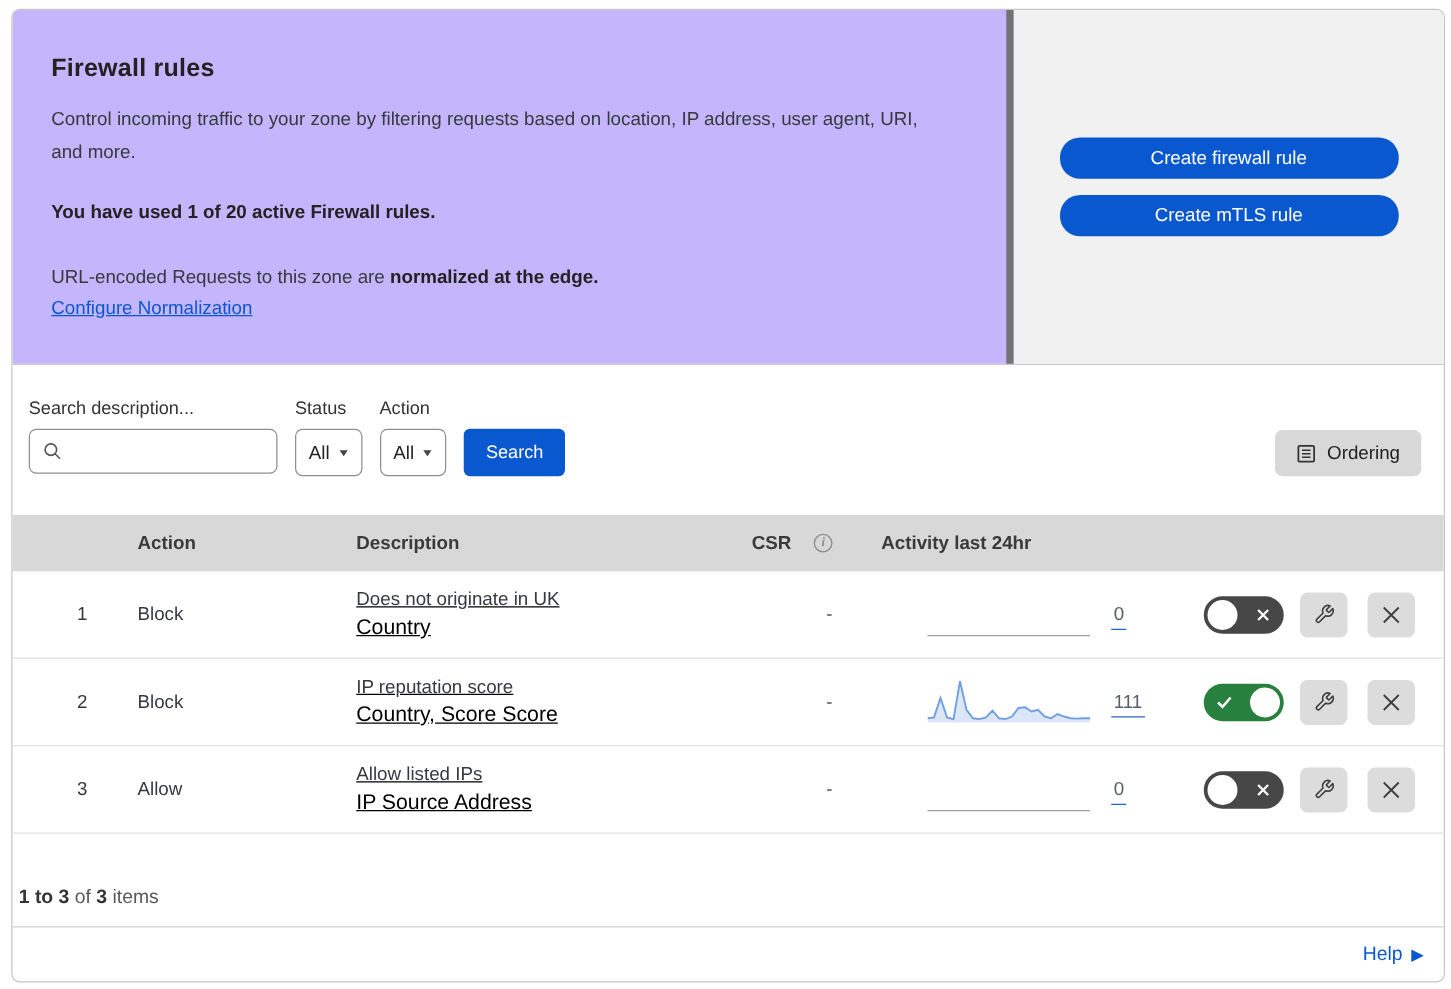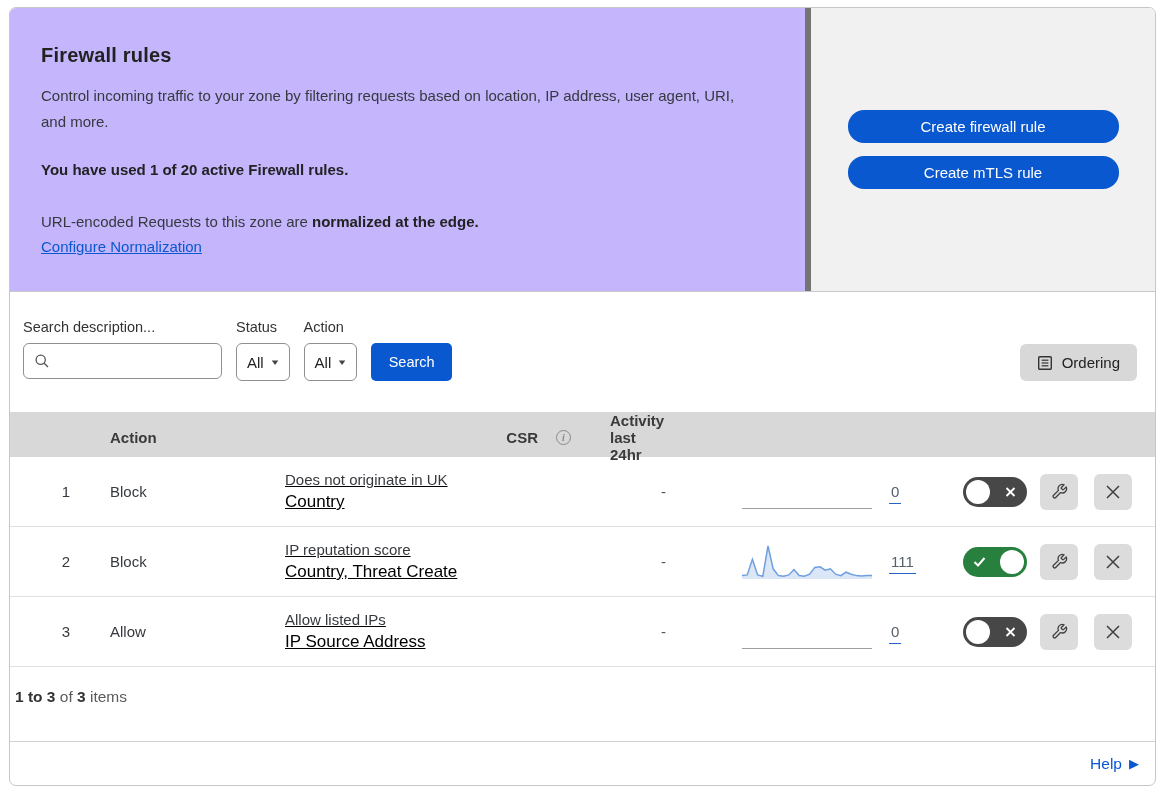--- a/index.html
+++ b/index.html
@@ -64,21 +64,21 @@
   .toggle.on{ background:#27803e; }
   .knob{ position:absolute; top:3px; width:24px; height:24px; background:#fff; border-radius:50%; }
   .toggle.off .knob{ left:3px; }
   .toggle.on .knob{ right:3px; }
   .mark{ position:absolute; top:50%; transform:translateY(-50%); display:none; }
   .toggle.off .mark-x{ display:block; right:11px; }
   .toggle.on .mark-check{ display:block; left:10px; }
   .icon-btn{ width:38px; height:36px; background:#dcdcdc; border:none; border-radius:6px; display:flex; align-items:center; justify-content:center; cursor:pointer; flex:none; }
   .icon-btn + .icon-btn{ margin-left:3px; }
   
-  .pagination{ height:75px; flex:none; display:flex; align-items:center; padding:0 0 14px 5px; border-bottom:1px solid #d2d2d2; }
+  .pagination{ height:75px; flex:none; display:flex; align-items:flex-end; padding:0 0 14px 5px; border-bottom:1px solid #d2d2d2; }
   .pagination span{ font-size:15.5px; color:#5a5a5a; }
   .pagination b{ color:#333; }
   .help-row{ flex:1; display:flex; align-items:center; justify-content:flex-end; padding-right:16px; }
   .help-link{ color:#0a58d0; font-size:15.5px; text-decoration:none; cursor:pointer; display:flex; align-items:center; gap:7px; }
   .help-arrow{ font-size:13px; }
 </style>
 </head>
 <body>
 
 <div class="page-card">
@@ -131,20 +131,21 @@
           <line x1="4.6" y1="8" x2="11.4" y2="8" stroke="#333" stroke-width="1.2"></line>
           <line x1="4.6" y1="10.8" x2="11.4" y2="10.8" stroke="#333" stroke-width="1.2"></line>
         </svg>
       <span>Ordering</span>
     </button>
   </div>
 
   <div class="thead row-grid">
     <div></div>
     <div class="col-action">Action</div>
+    <div class="col-desc">Description</div>
     <div class="col-csr">
         <span>CSR</span>
         <span class="info-icon">i</span>
       </div>
     <div class="col-activity">Activity last 24hr</div>
     <div></div>
     <div></div>
   </div>
 
   <div class="trow row-grid">
@@ -178,21 +179,21 @@
           </svg>
         </button>
     </div>
   </div>
 
   <div class="trow row-grid">
     <div class="cell-num">2</div>
     <div class="cell-action">Block</div>
     <div class="cell-desc">
       <div class="desc-main">IP reputation score</div>
-      <div class="desc-sub">Country, Threat Create</div>
+      <div class="desc-sub">Country, Score Score</div>
     </div>
     <div class="cell-csr">-</div>
     <div class="cell-spark"><svg width="130" height="42">
           <polygon points="0.0,36.6 5.2,35.9 10.4,20.3 15.6,35.9 20.8,37.3 26.0,7.0 31.2,29.8 36.4,36.6 41.6,37.3 46.8,35.9 52.0,30.5 57.2,36.6 62.4,37.3 67.6,35.2 72.8,28.4 78.0,27.8 83.2,31.2 88.4,29.8 93.6,35.2 98.8,36.6 104.0,33.2 109.2,35.2 114.4,36.6 119.6,36.9 124.8,36.6 130.0,36.6 130,40 0,40" fill="#dbe6f6"></polygon>
           <polyline points="0.0,36.6 5.2,35.9 10.4,20.3 15.6,35.9 20.8,37.3 26.0,7.0 31.2,29.8 36.4,36.6 41.6,37.3 46.8,35.9 52.0,30.5 57.2,36.6 62.4,37.3 67.6,35.2 72.8,28.4 78.0,27.8 83.2,31.2 88.4,29.8 93.6,35.2 98.8,36.6 104.0,33.2 109.2,35.2 114.4,36.6 119.6,36.9 124.8,36.6 130.0,36.6" fill="none" stroke="#6f9fe0" stroke-width="1.5"></polyline>
         </svg></div>
     <div class="cell-count"><a class="count-link">111</a></div>
     <div class="cell-controls">
       <button class="toggle on">
         <svg class="mark mark-check" width="13" height="11" viewBox="0 0 13 11">

